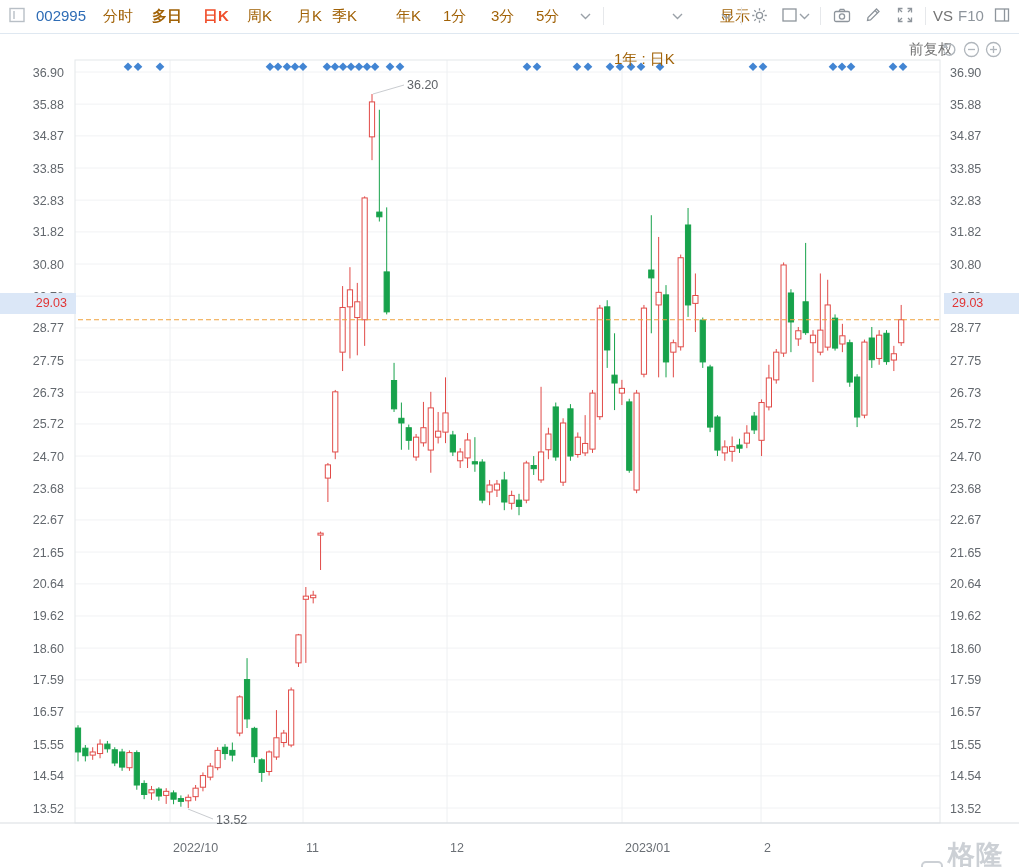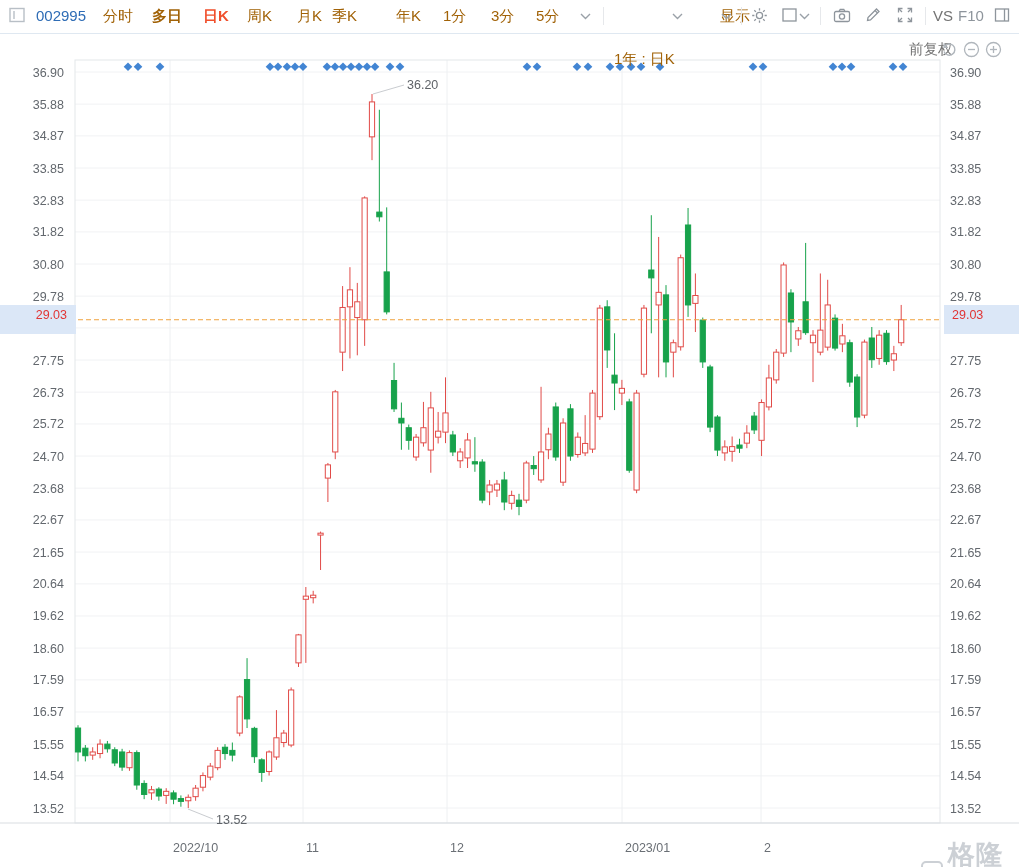--- a/index.html
+++ b/index.html
@@ -13,21 +13,21 @@
   .titem.active{color:#f0502d;}
   .vsep{position:absolute;top:7px;width:1px;height:18px;background:#e6e8eb;}
   .ibtn{position:absolute;top:6px;cursor:pointer;line-height:0;}
   .chev{position:absolute;top:13px;cursor:pointer;line-height:0;}
   
   .subbar-item{position:absolute;z-index:5;}
   .adjust{top:40px;left:886px;font-size:14.5px;color:#737373;cursor:pointer;margin-left:23px;}
   .zbtn{top:41px;cursor:pointer;line-height:0;}
   
   #chart-svg{position:absolute;left:0;top:0;z-index:1;}
-  .badge{position:absolute;top:305px;height:29px;background:#dbe7f7;color:#e13434;
+  .badge{position:absolute;top:293px;height:21px;background:#dbe7f7;color:#e13434;
          font-size:12.5px;line-height:21px;z-index:3;}
   .badge-left{left:0;width:76px;text-align:right;padding-right:9px;box-sizing:border-box;}
   .badge-right{left:944px;width:75px;padding-left:8px;box-sizing:border-box;}
   
   .watermark{position:absolute;left:921px;top:837px;display:flex;align-items:center;gap:5px;
              color:#ccd0d5;z-index:2;}
   .wm-logo{width:21px;height:21px;border:2.5px solid #ccd0d5;border-radius:5px;font-size:14px;
            font-weight:bold;display:flex;align-items:center;justify-content:center;}
   .wm-text{font-size:27px;font-weight:bold;letter-spacing:1px;}
 </style>

